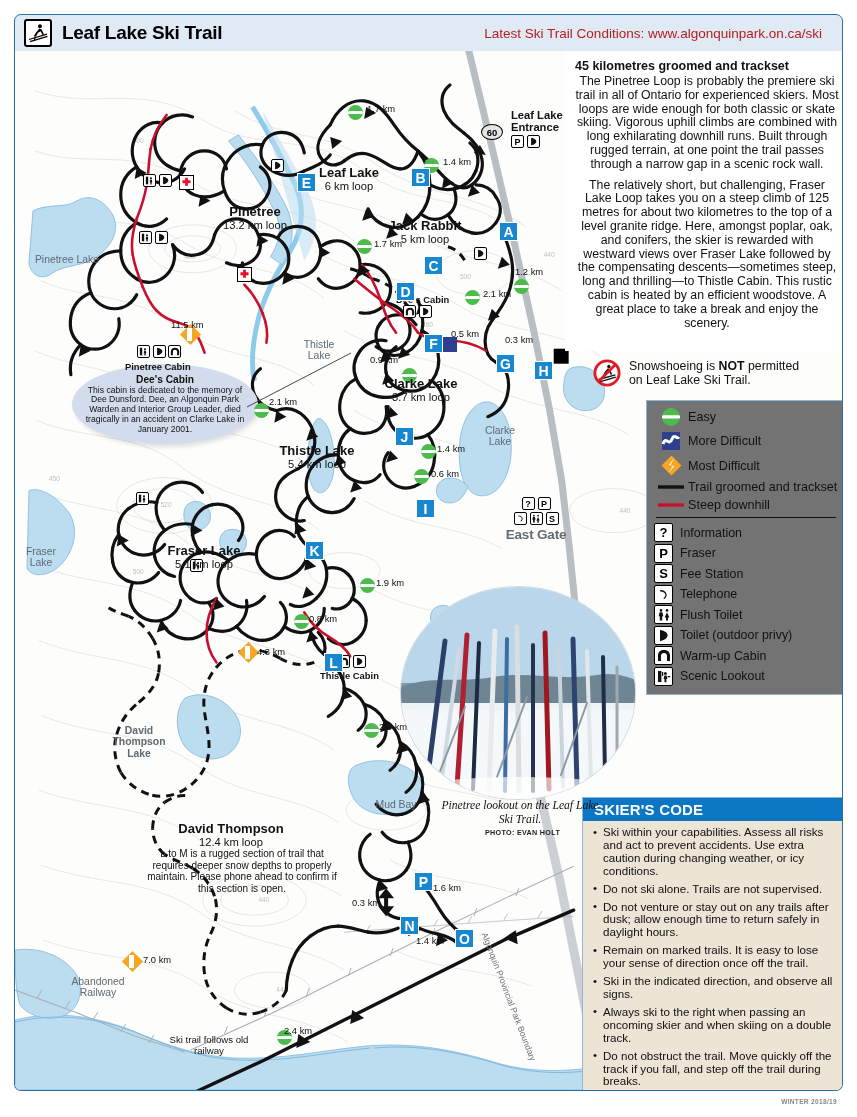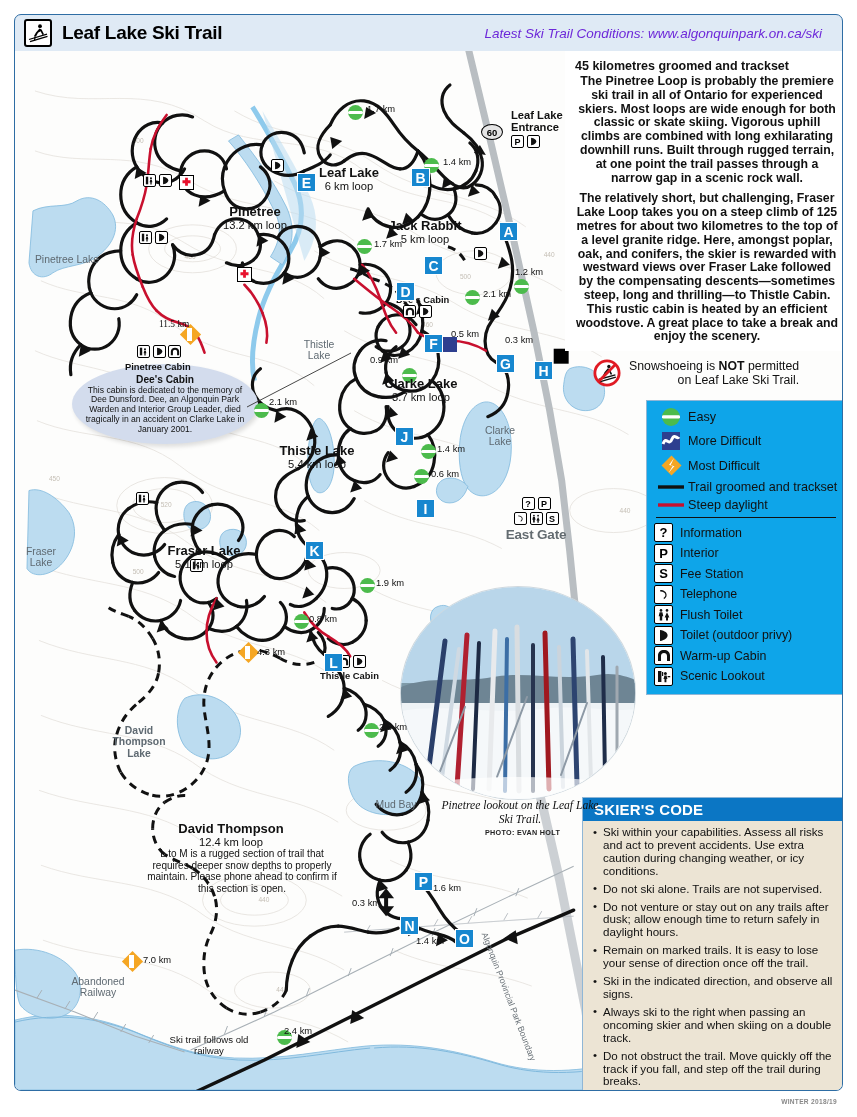--- a/index.html
+++ b/index.html
@@ -30,21 +30,21 @@
     background: #fff;
     display: flex; align-items: center; justify-content: center;
     flex: 0 0 auto;
   }
   #header-title {
     font-size: 19px; font-weight: bold; color: #000;
     margin-left: 10px; letter-spacing: -0.3px;
   }
   #header-cond {
     margin-left: auto; margin-right: 20px;
-    font-size: 13.5px; color: #6d28d9; font-style: italic;
+    font-size: 13.5px; color: #b91c1c;
   }
 
   
   #mapframe {
     position: absolute; left: 14px; top: 51px;
     width: 829px; height: 1040px;
     border: 1.5px solid #2e6da4;
     border-top: none;
     border-radius: 0 0 7px 7px;
     background: #fdfdfc;
@@ -61,40 +61,40 @@
   #desc {
     position: absolute; left: 556px; top: 8px;
     width: 272px; padding: 0 4px;
     color: #111;
   }
   #desc h3 {
     margin: 0 0 2px 0; font-size: 12.5px; font-weight: bold;
   }
   #desc p {
     margin: 0 0 7px 0; font-size: 12.3px; line-height: 13.8px;
-    text-align: center; text-indent: 0; font-weight: bold;
+    text-align: center; text-indent: 0;
   }
   #desc p.first { text-align: center; }
 
   
   #snowshoe {
     position: absolute; left: 578px; top: 308px;
-    width: 252px; display: flex; align-items: flex-start; text-align: right;
+    width: 252px; display: flex; align-items: flex-start;
   }
   #snowshoe .nosign { width: 28px; height: 28px; flex: 0 0 auto; }
   #snowshoe .txt {
     font-size: 12.3px; line-height: 14px; margin-left: 8px; color: #111;
   }
 
   
   #legend {
     position: absolute; left: 631px; top: 349px;
     width: 200px;
     border: 1.2px solid #8fb6d6;
-    background: #0ea5e9;
+    background: #737373;
     padding: 6px 7px 7px 7px;
   }
   .leg-row {
     display: flex; align-items: center; margin-bottom: 4px;
   }
   .leg-sym { width: 34px; flex: 0 0 34px; display: flex; align-items: center; justify-content: center; }
   .leg-lbl { font-size: 12.6px; color: #111; }
   .leg-lbl small { display: block; font-size: 9.6px; font-style: italic; line-height: 10.6px; color: #222; }
   .leg-div { border-top: 1.3px solid #111; margin: 5px 2px 5px 2px; }
 
@@ -811,36 +811,36 @@
           <span class="leg-lbl">Trail groomed and trackset</span>
         </div>
 
 
         <div class="leg-row">
           <span class="leg-sym">
             <svg width="28" height="10" viewBox="0 0 28 10">
               <line x1="1" y1="5" x2="27" y2="5" stroke="#c8102e" stroke-width="3.4"></line>
             </svg>
           </span>
-          <span class="leg-lbl">Steep daylight</span>
+          <span class="leg-lbl">Steep downhill</span>
         </div>
 
         <div class="leg-div"></div>
 
         <div class="facrow">
           <span class="leg-sym">
             <span class="ibox ibox-lg" style="font-size:13px;font-weight:bold;">?</span>
           </span>
           <span class="leg-lbl">Information</span>
         </div>
         <div class="facrow">
           <span class="leg-sym">
             <span class="ibox ibox-lg" style="font-size:13px;font-weight:bold;">P</span>
           </span>
-          <span class="leg-lbl">Interior</span>
+          <span class="leg-lbl">Fraser</span>
         </div>
         <div class="facrow">
           <span class="leg-sym">
             <span class="ibox ibox-lg" style="font-size:13px;font-weight:bold;">S</span>
           </span>
           <span class="leg-lbl">Fee Station</span>
         </div>
         <div class="facrow">
           <span class="leg-sym">
             <span class="ibox ibox-lg">
@@ -1192,21 +1192,21 @@
       <div class="mlabel kmtag" style="left:436px;top:277px;">0.5 km</div>
       <div class="mlabel kmtag" style="left:490px;top:283px;">0.3 km</div>
       <div class="mlabel kmtag" style="left:355px;top:303px;">0.9 km</div>
       <div class="mlabel kmtag" style="left:254px;top:345px;">2.1 km</div>
       <div class="mlabel kmtag" style="left:422px;top:392px;">1.4 km</div>
       <div class="mlabel kmtag" style="left:416px;top:417px;">0.6 km</div>
       <div class="mlabel kmtag" style="left:361px;top:526px;">1.9 km</div>
       <div class="mlabel kmtag" style="left:294px;top:562px;">0.8 km</div>
       <div class="mlabel kmtag" style="left:242px;top:595px;">4.3 km</div>
       <div class="mlabel kmtag" style="left:364px;top:670px;">2.5 km</div>
-      <div class="mlabel kmtag" style="left:144px;top:268px;font-family:Liberation Serif, serif;">11.5 km</div>
+      <div class="mlabel kmtag" style="left:156px;top:268px;">11.5 km</div>
       <div class="mlabel kmtag" style="left:128px;top:903px;">7.0 km</div>
       <div class="mlabel kmtag" style="left:222px;top:974px;margin-left:47px;">2.4 km</div>
       <div class="mlabel kmtag" style="left:418px;top:831px;">1.6 km</div>
       <div class="mlabel kmtag" style="left:337px;top:846px;">0.3 km</div>
       <div class="mlabel kmtag" style="left:401px;top:884px;">1.4 km</div>
 
     </div>
 
   <div id="footer">WINTER 2018/19</div>
 </div>

